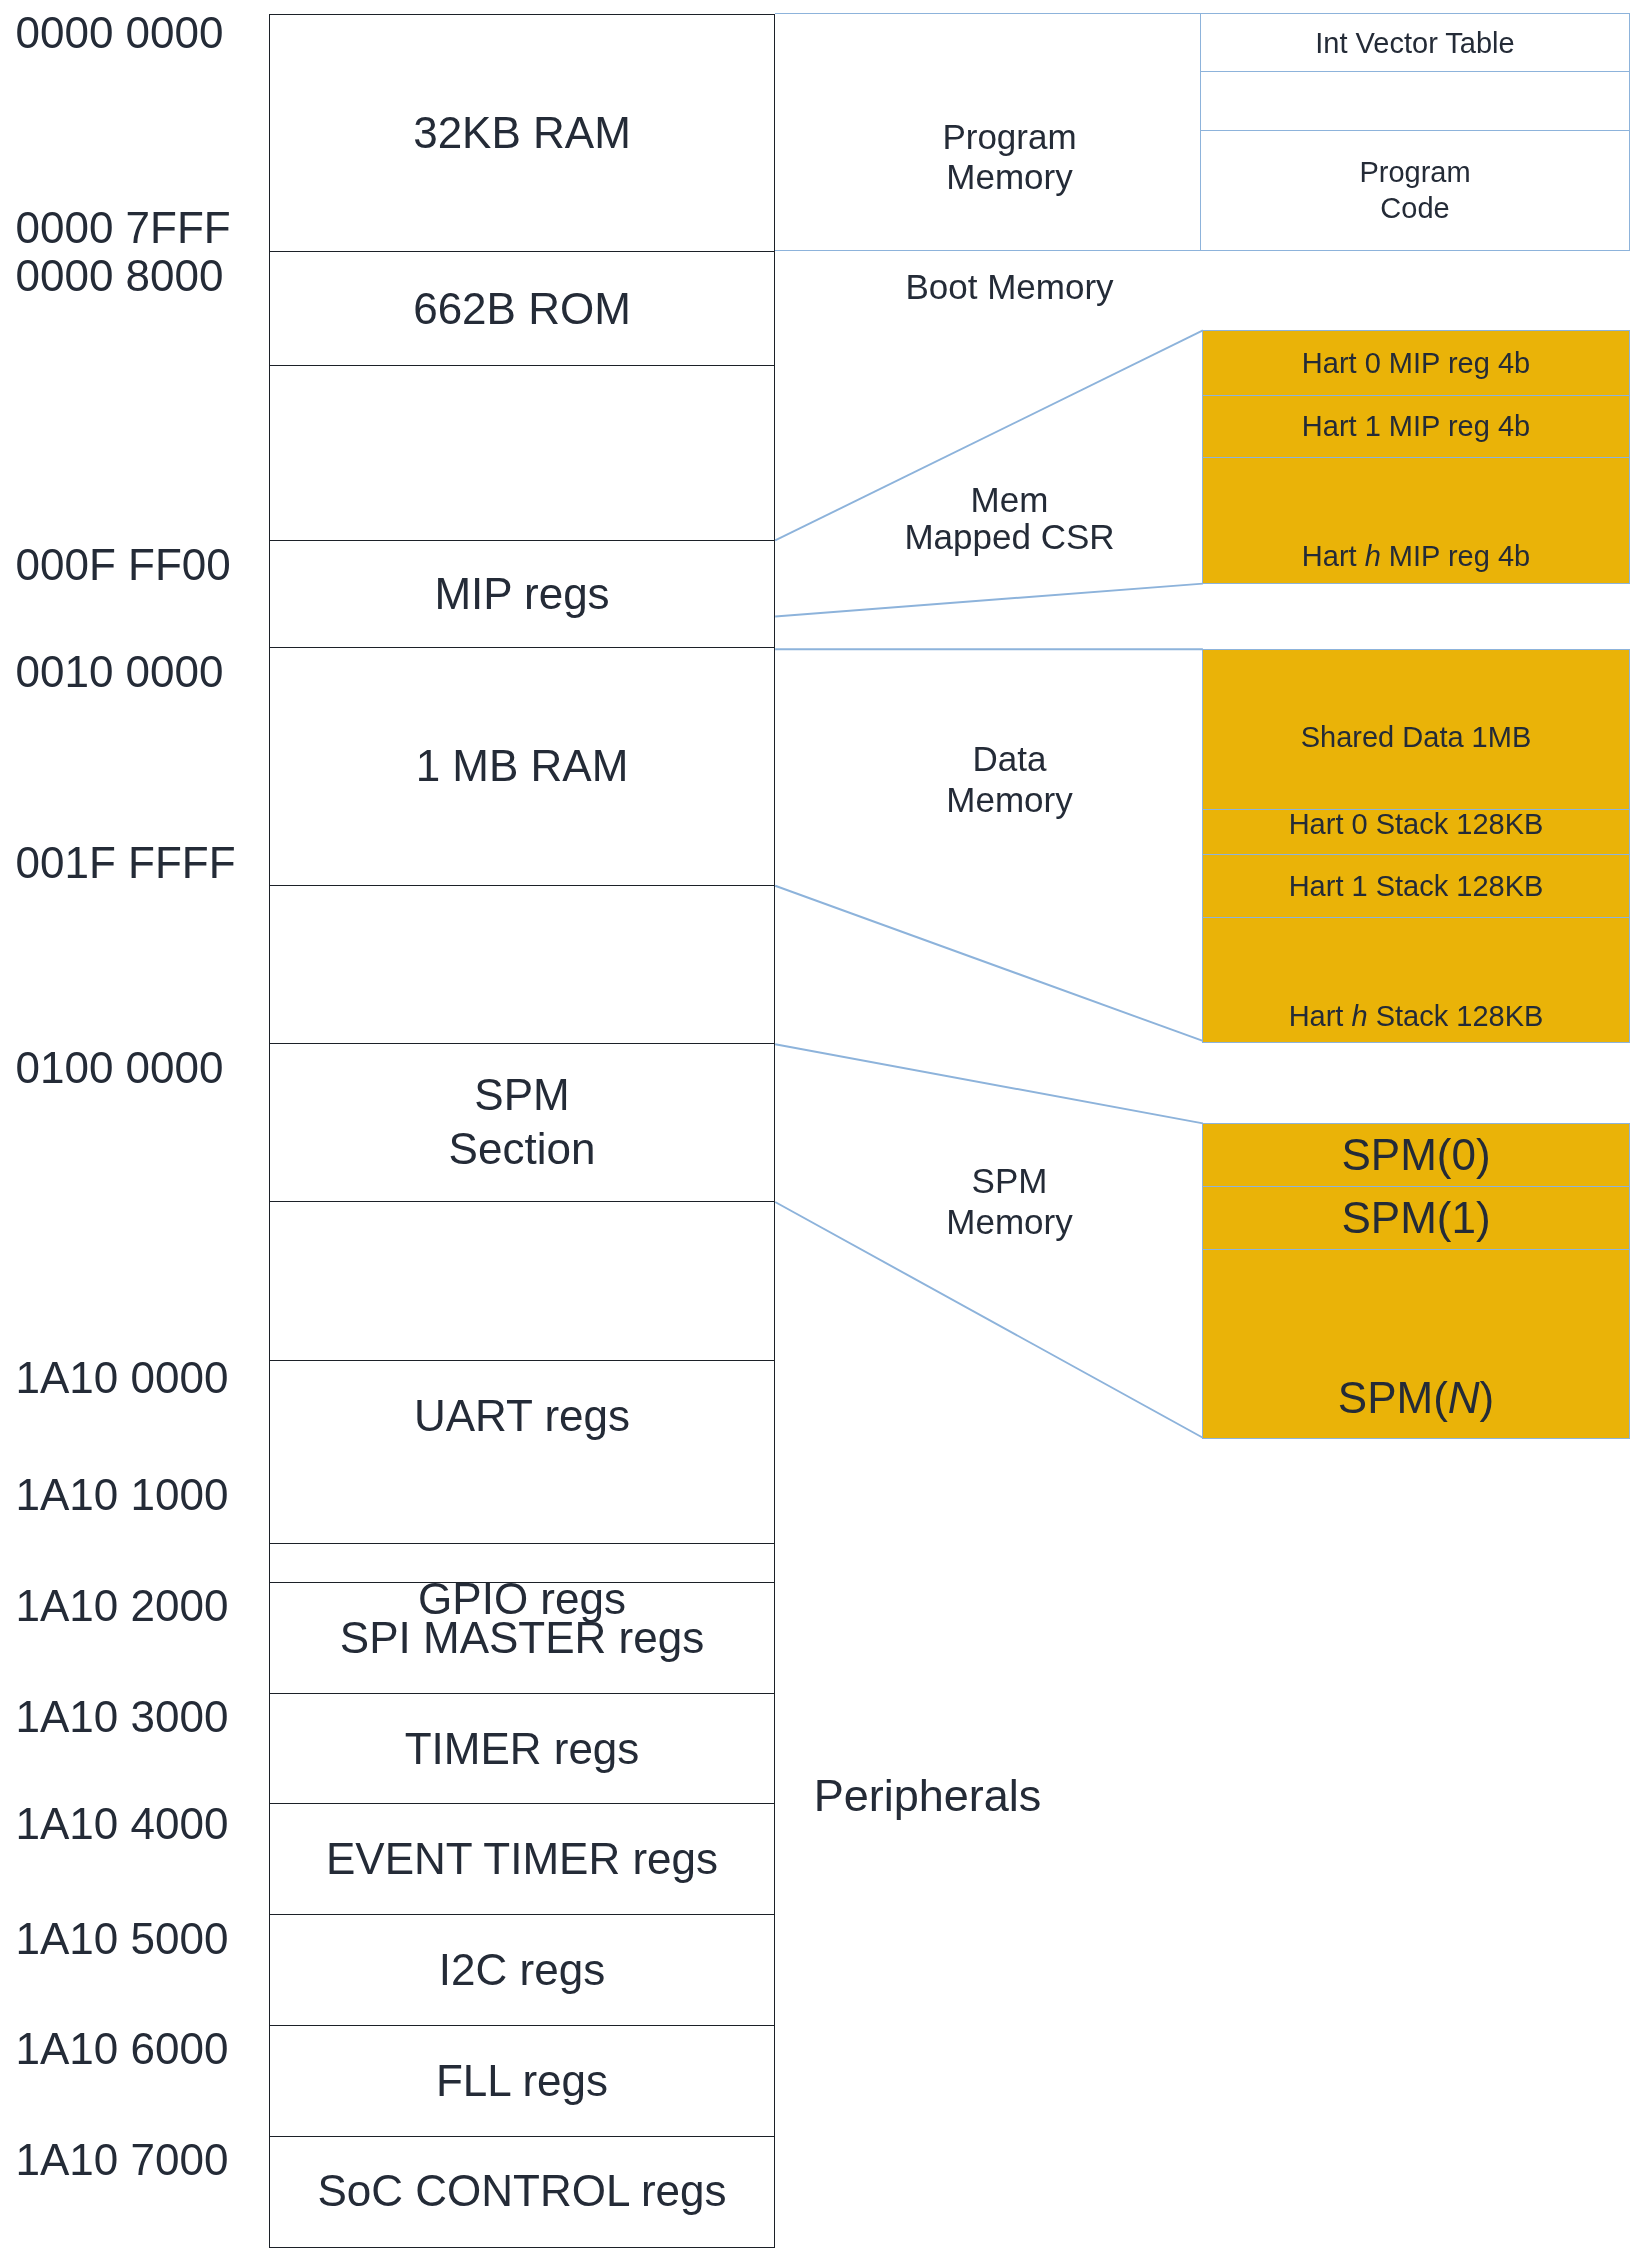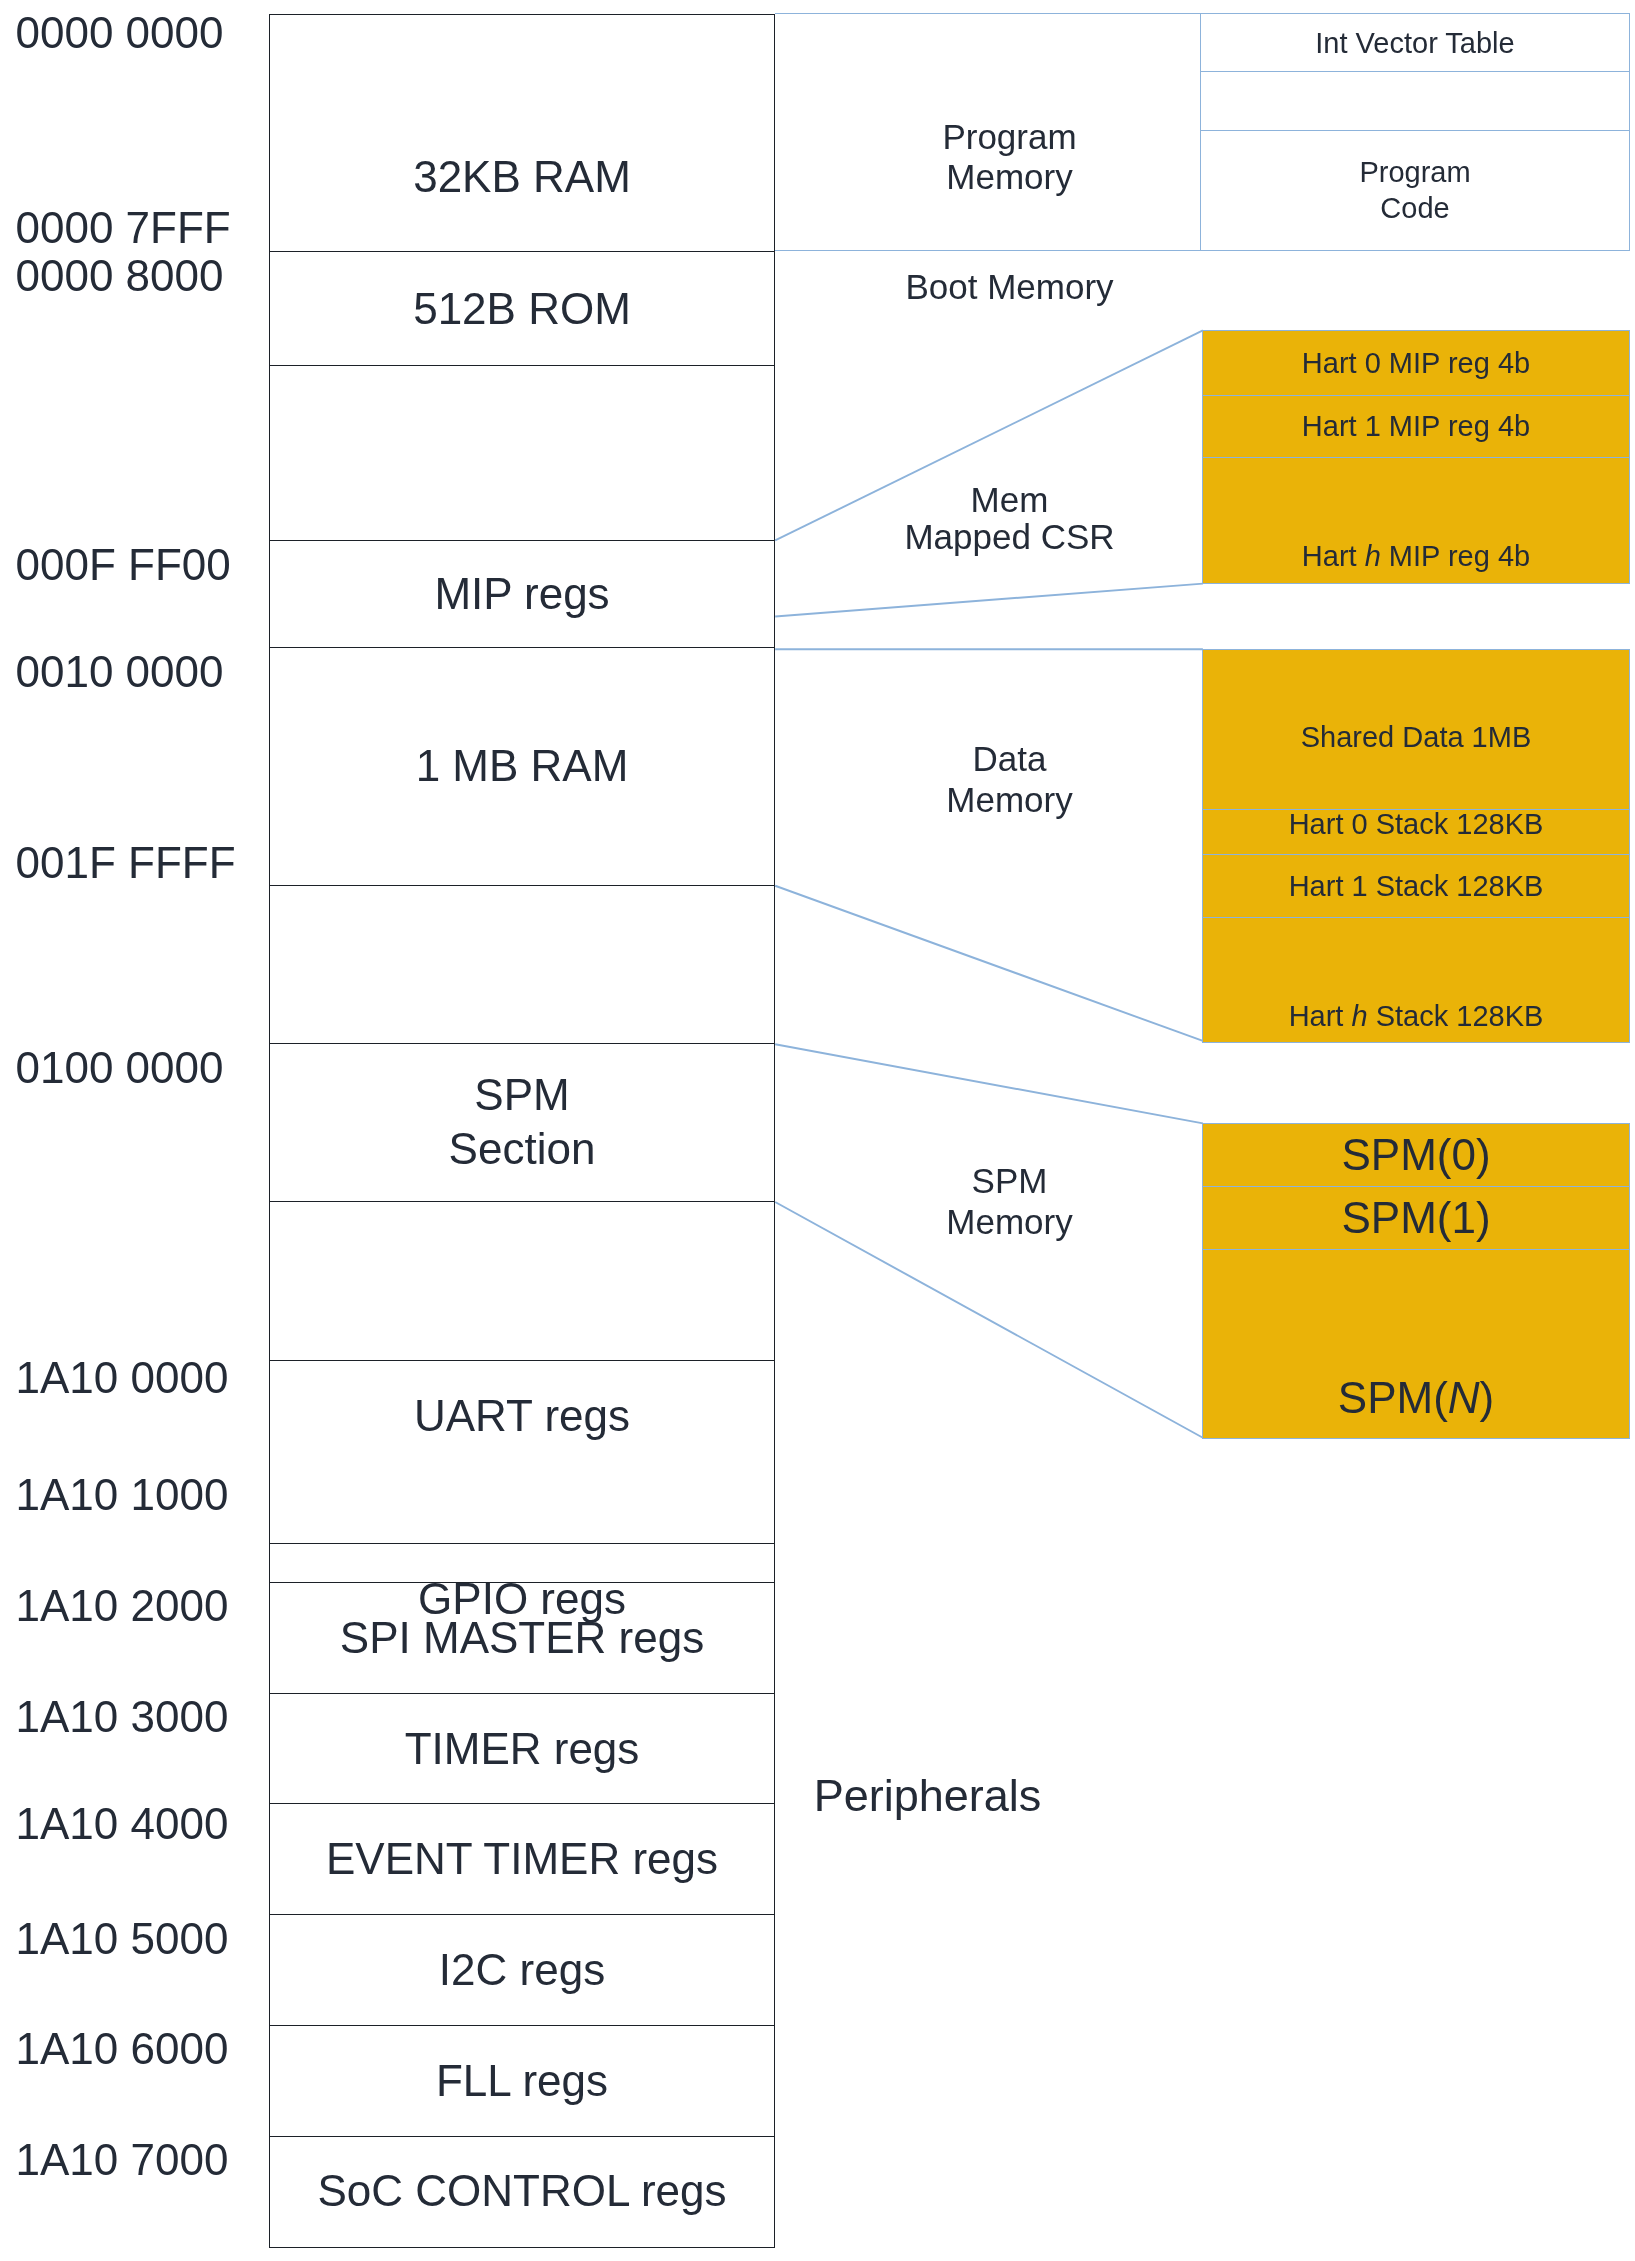--- a/index.html
+++ b/index.html
@@ -12,21 +12,21 @@
   .a5{top:841px}.a6{top:1046px}.a7{top:1356px}.a8{top:1473px}.a9{top:1584px}
   .a10{top:1695px}.a11{top:1802px}.a12{top:1917px}.a13{top:2027px}.a14{top:2138px}
 
   
   .main-col{position:absolute;left:269px;top:13.5px;width:506px;height:2234px;
             border:1.9px solid #1c2128;box-sizing:border-box;}
   .mrow{position:absolute;left:0;width:100%;box-sizing:border-box;
         display:flex;align-items:center;justify-content:center;text-align:center;
         font-size:44px;line-height:54px;white-space:pre-line;
         border-top:1.9px solid #1c2128;}
-  .mr0{top:0;height:236px;border-top:none;margin-top:44px;}
+  .mr0{top:0;height:236px;border-top:none;}
   .mr1{top:236px;height:115px}.mr2{top:350px;height:175px}
   .mr3{top:525px;height:107px}.mr4{top:632px;height:238px}
   .mr5{top:870px;height:158px}.mr6{top:1028px;height:158px}
   .mr7{top:1186px;height:159px}.mr8{top:1345px;height:111px}
   .mr9{top:1528px;height:111px}.mr10{top:1567px;height:111px}
   .mr11{top:1678px;height:111px}.mr12{top:1788px;height:111px}
   .mr13{top:1899px;height:111px}.mr14{top:2010px;height:111px}
   .mr15{top:2121px;height:109px}
 
   
@@ -104,21 +104,21 @@
     </g>
     <g stroke="#3a414d" stroke-width="2.5">
       <line x1="2208" y1="722" x2="2208" y2="815" stroke-dasharray="24 40"></line>
       <line x1="2208" y1="1437" x2="2208" y2="1537" stroke-dasharray="26 40"></line>
       <line x1="2215" y1="1962" x2="2215" y2="2122" stroke-dasharray="26 40"></line>
     </g>
   </svg>
 
   <div class="main-col">
     <div class="mrow mr0">32KB RAM</div>
-    <div class="mrow mr1">512B ROM</div>
+    <div class="mrow mr1">662B ROM</div>
     <div class="mrow mr2"></div>
     <div class="mrow mr3">MIP regs</div>
     <div class="mrow mr4">1 MB RAM</div>
     <div class="mrow mr5"></div>
     <div class="mrow mr6">SPM
 Section</div>
     <div class="mrow mr7"></div>
     <div class="mrow mr8">UART regs</div>
     <div class="mrow mr9">GPIO regs</div>
     <div class="mrow mr10">SPI MASTER regs</div>

